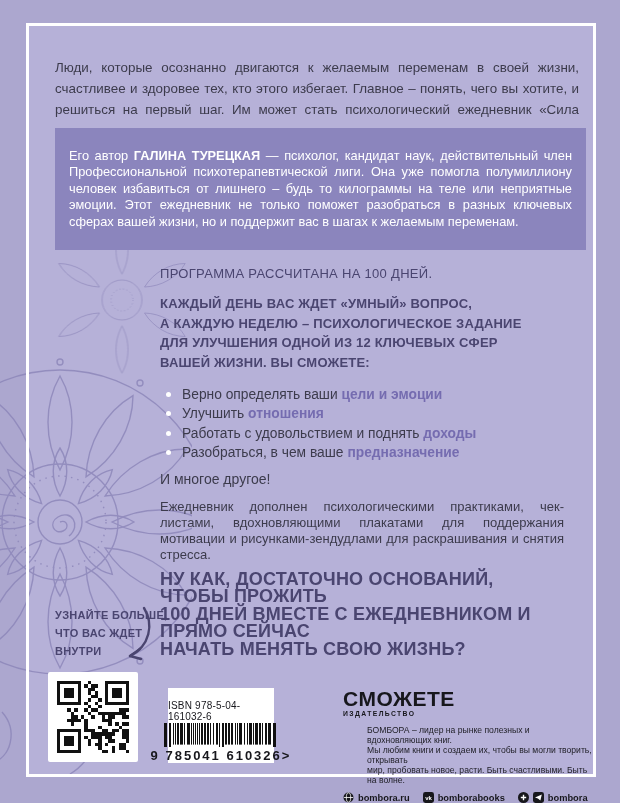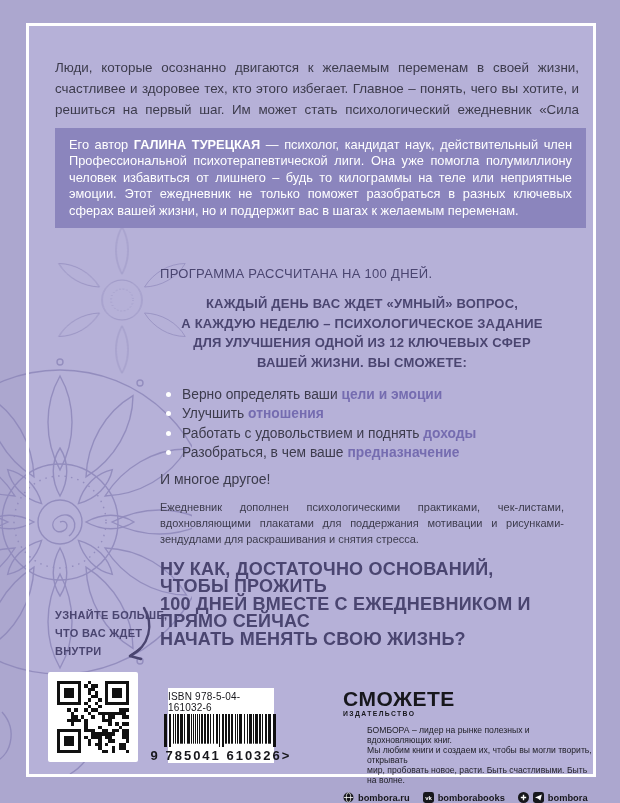--- a/index.html
+++ b/index.html
@@ -10,42 +10,42 @@
   body{font-family:"Liberation Sans", sans-serif; background:#888;}
   .page{position:relative; width:620px; height:803px; background:var(--bg); overflow:hidden; margin:0 auto;}
   .inner-bg{position:absolute; left:26px; top:23px; width:570px; height:754px; background:var(--panel);}
   .doodle{position:absolute; left:-58px; top:212px; width:250px; height:600px; pointer-events:none;}
   .frame{position:absolute; left:26px; top:23px; width:564px; height:748px; border:3px solid var(--white); pointer-events:none;}
   .layer{position:absolute; left:0; top:0; width:620px; height:803px;}
 
   .intro{position:absolute; left:55px; top:44px; width:524px; color:var(--body);
          font-size:13.4px; line-height:21px; text-align:justify;}
   .author-box{position:absolute; left:55px; top:128px; width:503px; background:var(--authorbox);
-         color:var(--white); padding:9px 14px; font-size:12.8px; line-height:16.4px; text-align:justify;}
+         color:var(--white); padding:20px 14px; font-size:12.8px; line-height:16.4px; text-align:justify;}
   .author-box b{font-weight:bold;}
 
   .program{position:absolute; left:160px; top:266px; width:404px;}
   .h-days{color:var(--accent); font-weight:normal; font-size:13px; letter-spacing:.3px; margin:0 0 13px 0; white-space:pre-line;}
-  .h-main{color:var(--accent); font-weight:bold; font-size:13px; letter-spacing:.2px; line-height:19.5px; margin:0 0 13px 0; white-space:pre-line;text-align:center;}
+  .h-main{color:var(--accent); font-weight:bold; font-size:13px; letter-spacing:.2px; line-height:19.5px; margin:0 0 13px 0; white-space:pre-line;}
   ul.benefits{list-style:none; margin:0 0 8px 0; padding:0;}
   ul.benefits li{position:relative; padding-left:22px; color:var(--body); font-size:13.8px; line-height:19.4px;}
   ul.benefits .dot{position:absolute; left:6px; top:7px; width:5px; height:5px; border-radius:50%; background:var(--white);}
   ul.benefits .hl{color:var(--hl); font-weight:bold;}
   .and-more{color:var(--body); font-size:14px; margin:0 0 12px 0;}
-  .extras{color:var(--body); font-size:11px; line-height:16px; text-align:justify; margin:0 0 14px 0;}
+  .extras{color:var(--body); font-size:13px; line-height:16px; text-align:justify; margin:0 0 8px 0;}
   .cta{color:var(--accent); font-weight:bold; font-size:18px; line-height:17.5px; letter-spacing:.2px; white-space:pre-line; margin:0;}
 
   .learn-more{position:absolute; left:55px; top:606px; width:115px; color:var(--accent);
       font-weight:bold; font-size:11px; line-height:18px; letter-spacing:.3px; white-space:pre-line;}
   .arrow{position:absolute; left:112px; top:604px; width:42px; height:62px;}
 
   .qr-box{position:absolute; left:48px; top:672px; width:90px; height:90px; background:var(--white); border-radius:2px;
       display:flex; align-items:center; justify-content:center;}
   .barcode-box{position:absolute; left:168px; top:688px; width:106px; height:75px; background:var(--white);
-      display:flex; flex-direction:column; align-items:center; padding-top:3px; box-sizing:border-box;}
+      display:flex; flex-direction:column; align-items:center; padding-top:12px; box-sizing:border-box;}
   .isbn-label{font-size:10px; color:var(--ink); letter-spacing:.2px; margin-bottom:1px;}
   .bars{width:116px; height:40px;}
   .digits{font-size:13px; font-weight:bold; color:var(--ink); letter-spacing:2px; margin-top:1px; white-space:nowrap;}
 
   .publisher{position:absolute; left:343px; top:688px; width:252px;}
   .pub-logo{font-size:21px; font-weight:bold; color:var(--ink); letter-spacing:.5px; line-height:22px;}
   .pub-sub{font-size:6.8px; font-weight:bold; color:var(--ink); letter-spacing:1.4px; margin-top:0px;}
   .pub-desc{font-size:8.6px; line-height:9.9px; color:#1d1d24; margin-top:9px; white-space:pre-line;margin-left:24px;}
   .social{display:flex; align-items:center; gap:13px; margin-top:7px;}
   .slink{display:flex; align-items:center; gap:4px; font-size:9.3px; font-weight:bold; color:var(--ink);}

